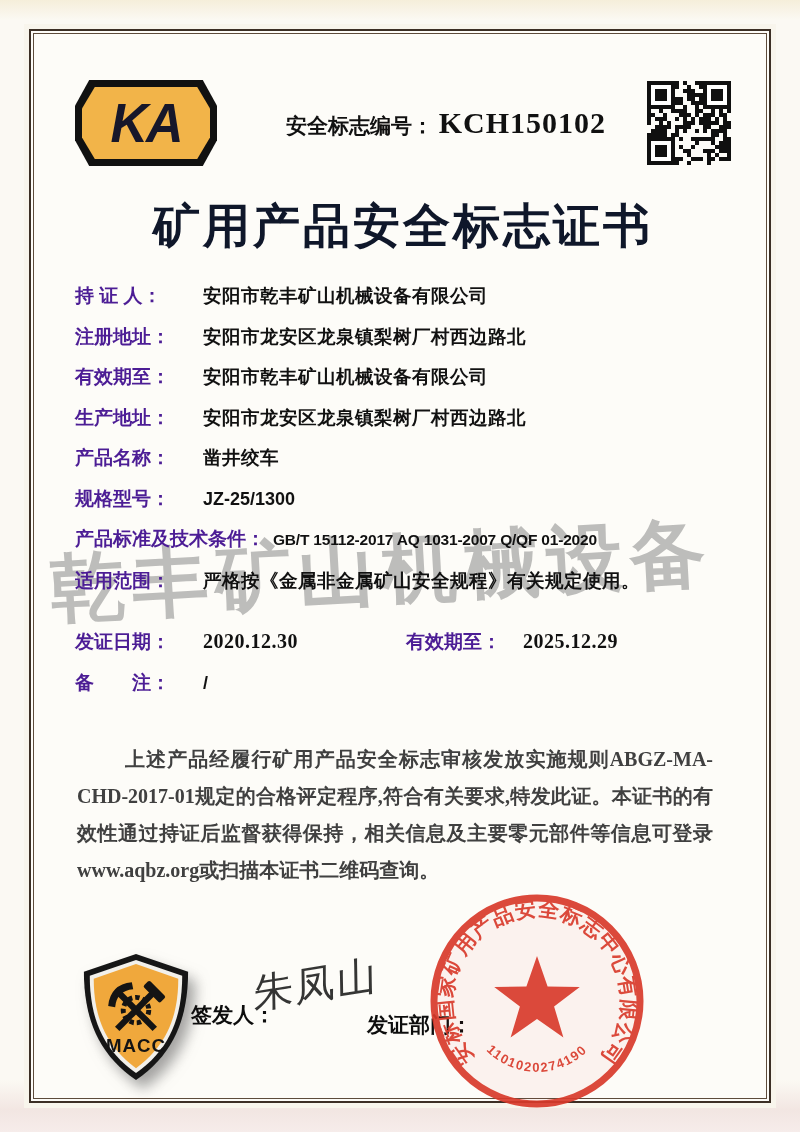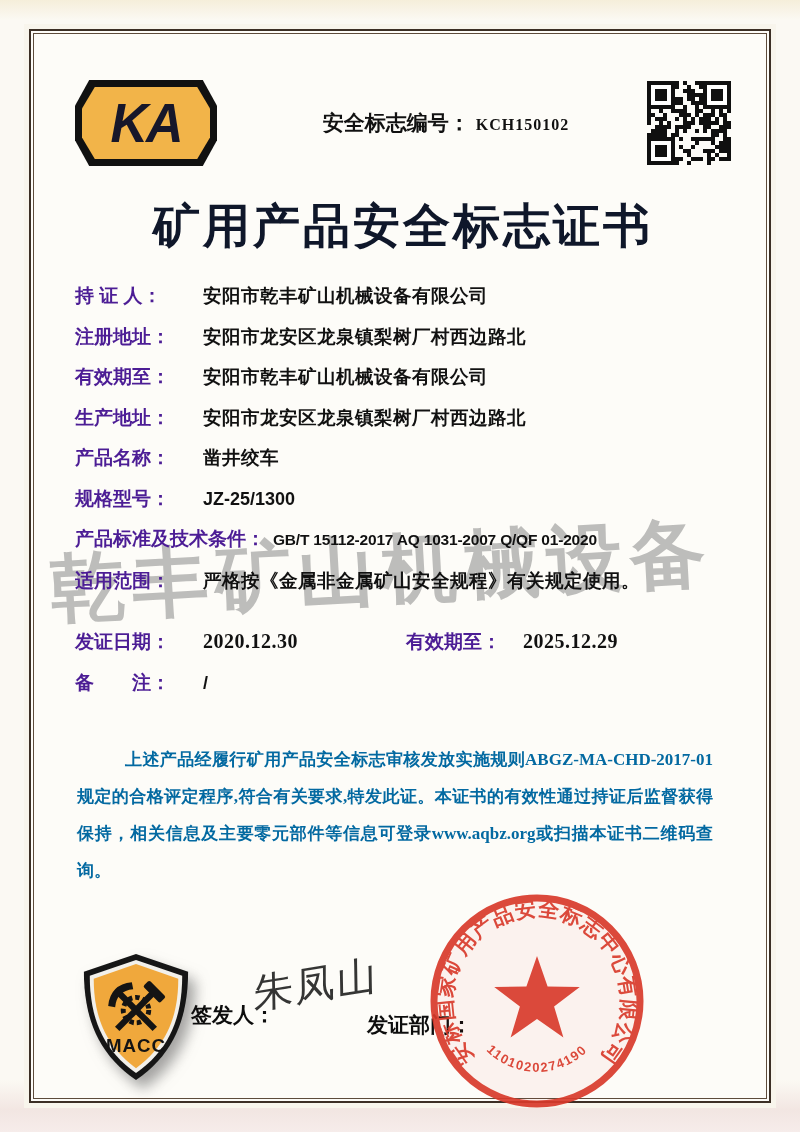--- a/index.html
+++ b/index.html
@@ -29,40 +29,40 @@
   
   .ka{position:relative;width:142px;height:86px;flex:0 0 auto;
     clip-path:polygon(10% 0,90% 0,100% 30%,100% 70%,90% 100%,10% 100%,0 70%,0 30%);
     background:#111;display:flex;align-items:center;justify-content:center;}
   .ka-in{width:128px;height:72px;
     clip-path:polygon(10% 0,90% 0,100% 30%,100% 70%,90% 100%,10% 100%,0 70%,0 30%);
     background:#f2b449;display:flex;align-items:center;justify-content:center;}
   .ka-txt{font-size:52px;font-weight:900;font-style:italic;color:#17172a;letter-spacing:-2px;
     font-family:"Liberation Sans",sans-serif;transform:scaleY(1.05);}
   .certno{font-size:21px;font-weight:700;color:#111;white-space:nowrap;margin-left:28px;}
-  .certno .num{font-family:"Liberation Serif","DejaVu Serif",serif;font-weight:700;font-size:16px;letter-spacing:1px;}
+  .certno .num{font-family:"Liberation Serif","DejaVu Serif",serif;font-weight:700;font-size:30px;letter-spacing:1px;}
   .qr{width:84px;height:84px;flex:0 0 auto;}
   
   .title{margin:26px 0 26px 0;text-align:center;font-size:47px;font-weight:900;color:#0f172a;
     letter-spacing:3px;font-family:"Liberation Serif","DejaVu Serif",serif;}
   
   .rows{margin-top:6px;}
   .row{display:flex;align-items:baseline;margin-bottom:16.5px;line-height:24px;}
   .lbl{font-size:19px;font-weight:700;color:#4c1d95;white-space:nowrap;min-width:128px;flex:0 0 auto;}
   .lbl.wide{min-width:0;margin-right:8px;}
   .val{font-size:18.5px;font-weight:600;color:#111;
     font-family:"Liberation Serif","DejaVu Serif",serif;letter-spacing:.5px;}
   .val.num{font-family:"Liberation Sans",sans-serif;font-weight:700;font-size:18px;letter-spacing:0;}
   .val.std{font-family:"Liberation Sans",sans-serif;font-weight:700;font-size:15.5px;letter-spacing:-0.2px;}
   .val.date{font-family:"Liberation Serif","DejaVu Serif",serif;font-weight:700;font-size:20px;}
   .pair2{margin-left:108px;display:flex;align-items:baseline;margin-top:20px;}
   .pair2 .lbl{min-width:0;margin-right:22px;}
   
-  .statement{margin:46px 18px 0 2px;font-size:17px;font-weight:700;line-height:37px;
-    color:#0369a1;text-align:justify;text-indent:48px;
+  .statement{margin:46px 18px 0 2px;font-size:20px;font-weight:700;line-height:37px;
+    color:#404040;text-align:justify;text-indent:48px;
     font-family:"Liberation Serif","DejaVu Serif",serif;}
   
   .footer{position:relative;height:200px;margin-top:40px;}
   .macc{position:absolute;left:2px;top:22px;width:118px;height:132px;
     filter:drop-shadow(7px 9px 7px rgba(90,90,90,.55));}
   .signer{position:absolute;left:116px;top:72px;font-size:21px;font-weight:700;color:#0d0d0d;white-space:nowrap;}
   .sig{position:absolute;left:178px;top:28px;font-size:40px;font-weight:400;color:#1a1a1a;
     font-family:"Liberation Serif","DejaVu Serif",serif;transform:rotate(-9deg) skewX(-8deg);
     letter-spacing:2px;opacity:.88;}
   .dept{position:absolute;left:292px;top:82px;font-size:21px;font-weight:700;color:#0d0d0d;white-space:nowrap;}

